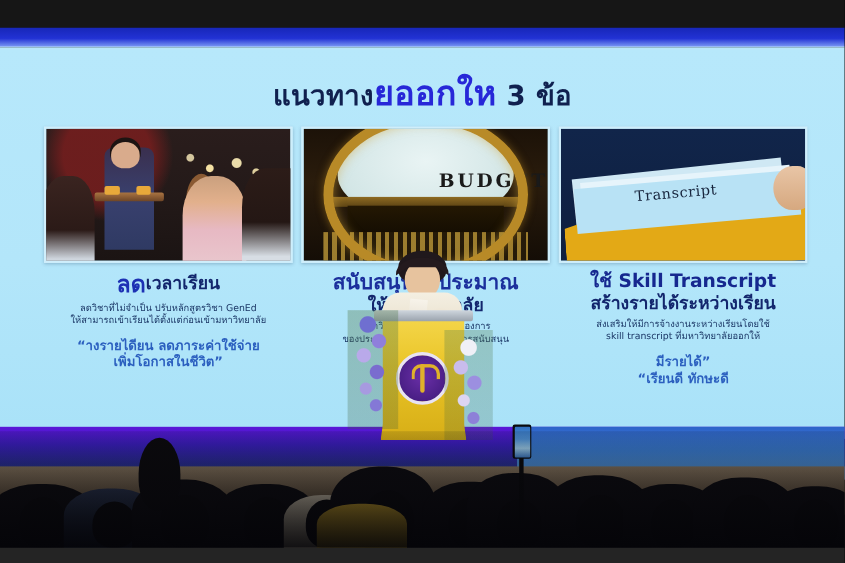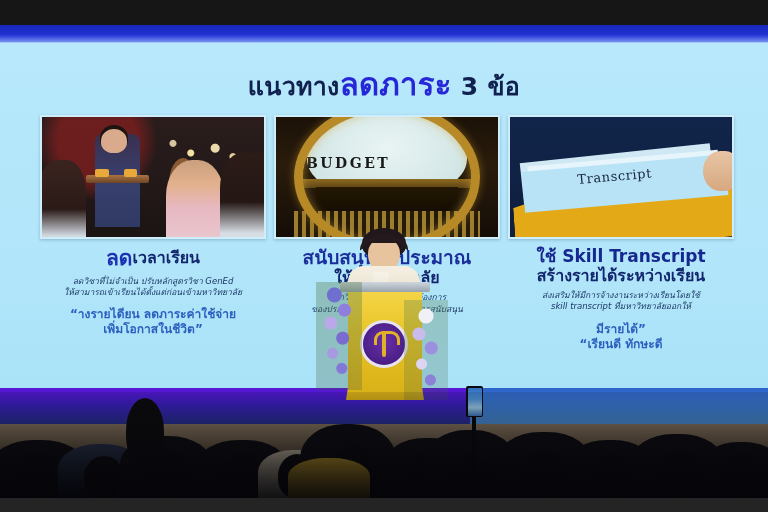--- a/index.html
+++ b/index.html
@@ -60,23 +60,23 @@
 
   
   .ph2 { width:100%; height:100%; background:linear-gradient(180deg,#1c1208 0%,#2a1c0c 40%,#140d06 100%);
       position:relative; overflow:hidden; }
   .ph2 .ring { position:absolute; left:8%; top:-12%; width:84%; height:124%;
       border-radius:50%; border:9px solid #b88a27;
       box-shadow:0 0 10px rgba(215,170,60,.55) inset, 0 0 8px rgba(190,140,35,.5); }
   .ph2 .paper { position:absolute; left:14%; top:-4%; width:72%; height:72%;
       background:radial-gradient(ellipse at 50% 40%, #e9f4f4 0%, #d3e6e6 70%, #bcd6d6 100%);
       border-radius:50% 50% 46% 46%; }
-  .ph2 .word { position:absolute; left:0; top:32%; width:100%; text-align:left;
-      font-family:"DejaVu Serif","Liberation Serif",serif; font-size:14px; font-weight:bold;
-      letter-spacing:2.5px; color:#1a1a1a;margin-left:30px; }
+  .ph2 .word { position:absolute; left:0; top:32%; width:100%; text-align:right;
+      font-family:"DejaVu Serif","Liberation Serif",serif; font-size:17px; font-weight:bold;
+      letter-spacing:2.5px; color:#1a1a1a; }
   .ph2 .carriage { position:absolute; left:10%; top:52%; width:80%; height:7%;
       background:linear-gradient(180deg,#8e6a22,#5d4414); }
   .ph2 .keys { position:absolute; left:8%; bottom:0; width:84%; height:22%;
       background:repeating-linear-gradient(90deg,#c9a23c 0 4px,#2a1e0a 4px 8px); opacity:.75; }
   .ph2 .dark { position:absolute; left:18%; top:58%; width:64%; height:26%;
       background:linear-gradient(180deg,#241803,#110b02); }
 
   
   .ph3 { width:100%; height:100%; background:linear-gradient(180deg,#11254a 0%,#0e1f3f 100%); position:relative; overflow:hidden; }
   .ph3 .p-back { position:absolute; left:6%; top:30%; width:86%; height:60%;
@@ -95,21 +95,21 @@
       background:linear-gradient(180deg,#e8c5a6,#d6a87f); border-radius:50% 40% 40% 50%; }
 
   
   .c-head { margin-top:8px; text-align:center; color:#12256b; line-height:1.12; }
   .c-head .big { font-size:21px; font-weight:bold; color:#1d31b4; vertical-align:-2px; }
   .c-head .h1a { font-size:16px; font-weight:bold; color:#13266d; }
   .c-head .l2 { display:block; font-size:16px; font-weight:bold; color:#13266d; margin-top:1px; }
   .c-head.c2l1 { font-size:19px; font-weight:bold; color:#1b2f9c; }
   .c-head.c3l1 { font-size:17px; font-weight:bold; color:#16288f; }
 
-  .c-body { margin-top:5px; text-align:center; font-size:8.5px; line-height:1.35; color:#1b3766;font-style:italic; }
+  .c-body { margin-top:5px; text-align:center; font-size:8.5px; line-height:1.35; color:#1b3766; }
   .c-quote { margin-top:9px; text-align:center; font-size:12px; font-weight:bold;
       color:#2b5fbf; line-height:1.25; }
 
   .col2 .c-body, .col2 .c-head { position:relative; z-index:4; }
 
   
   .stage-wall { position:absolute; left:0; top:388px; width:768px; height:48px;
       background:linear-gradient(180deg,#5b16d8 0%,#3a1fc0 35%,#2b2f9e 70%,#2a4f8e 100%); z-index:8; }
   .stage-wall-r { position:absolute; left:470px; top:388px; width:298px; height:48px;
       background:linear-gradient(180deg,#2e63c9 0%,#3b7fd6 45%,#5fa6e4 100%); z-index:8; }
@@ -183,21 +183,21 @@
 </style>
 </head>
 <body>
 
 <div id="stage">
 
   <div class="slide-band"></div>
   <div class="slide">
 
     <div class="slide-title">
-      <span>แนวทาง</span><span class="hl">ลดภาระ</span>
+      <span>แนวทาง</span><span class="hl">ยออกให</span>
       <span class="num">3 ข้อ</span>
     </div>
 
     <div class="cols">
 
       <div class="col col1">
         <div class="thumb">
           <div class="ph1">
             <div class="g1"></div>
             <div class="waitress"></div>

